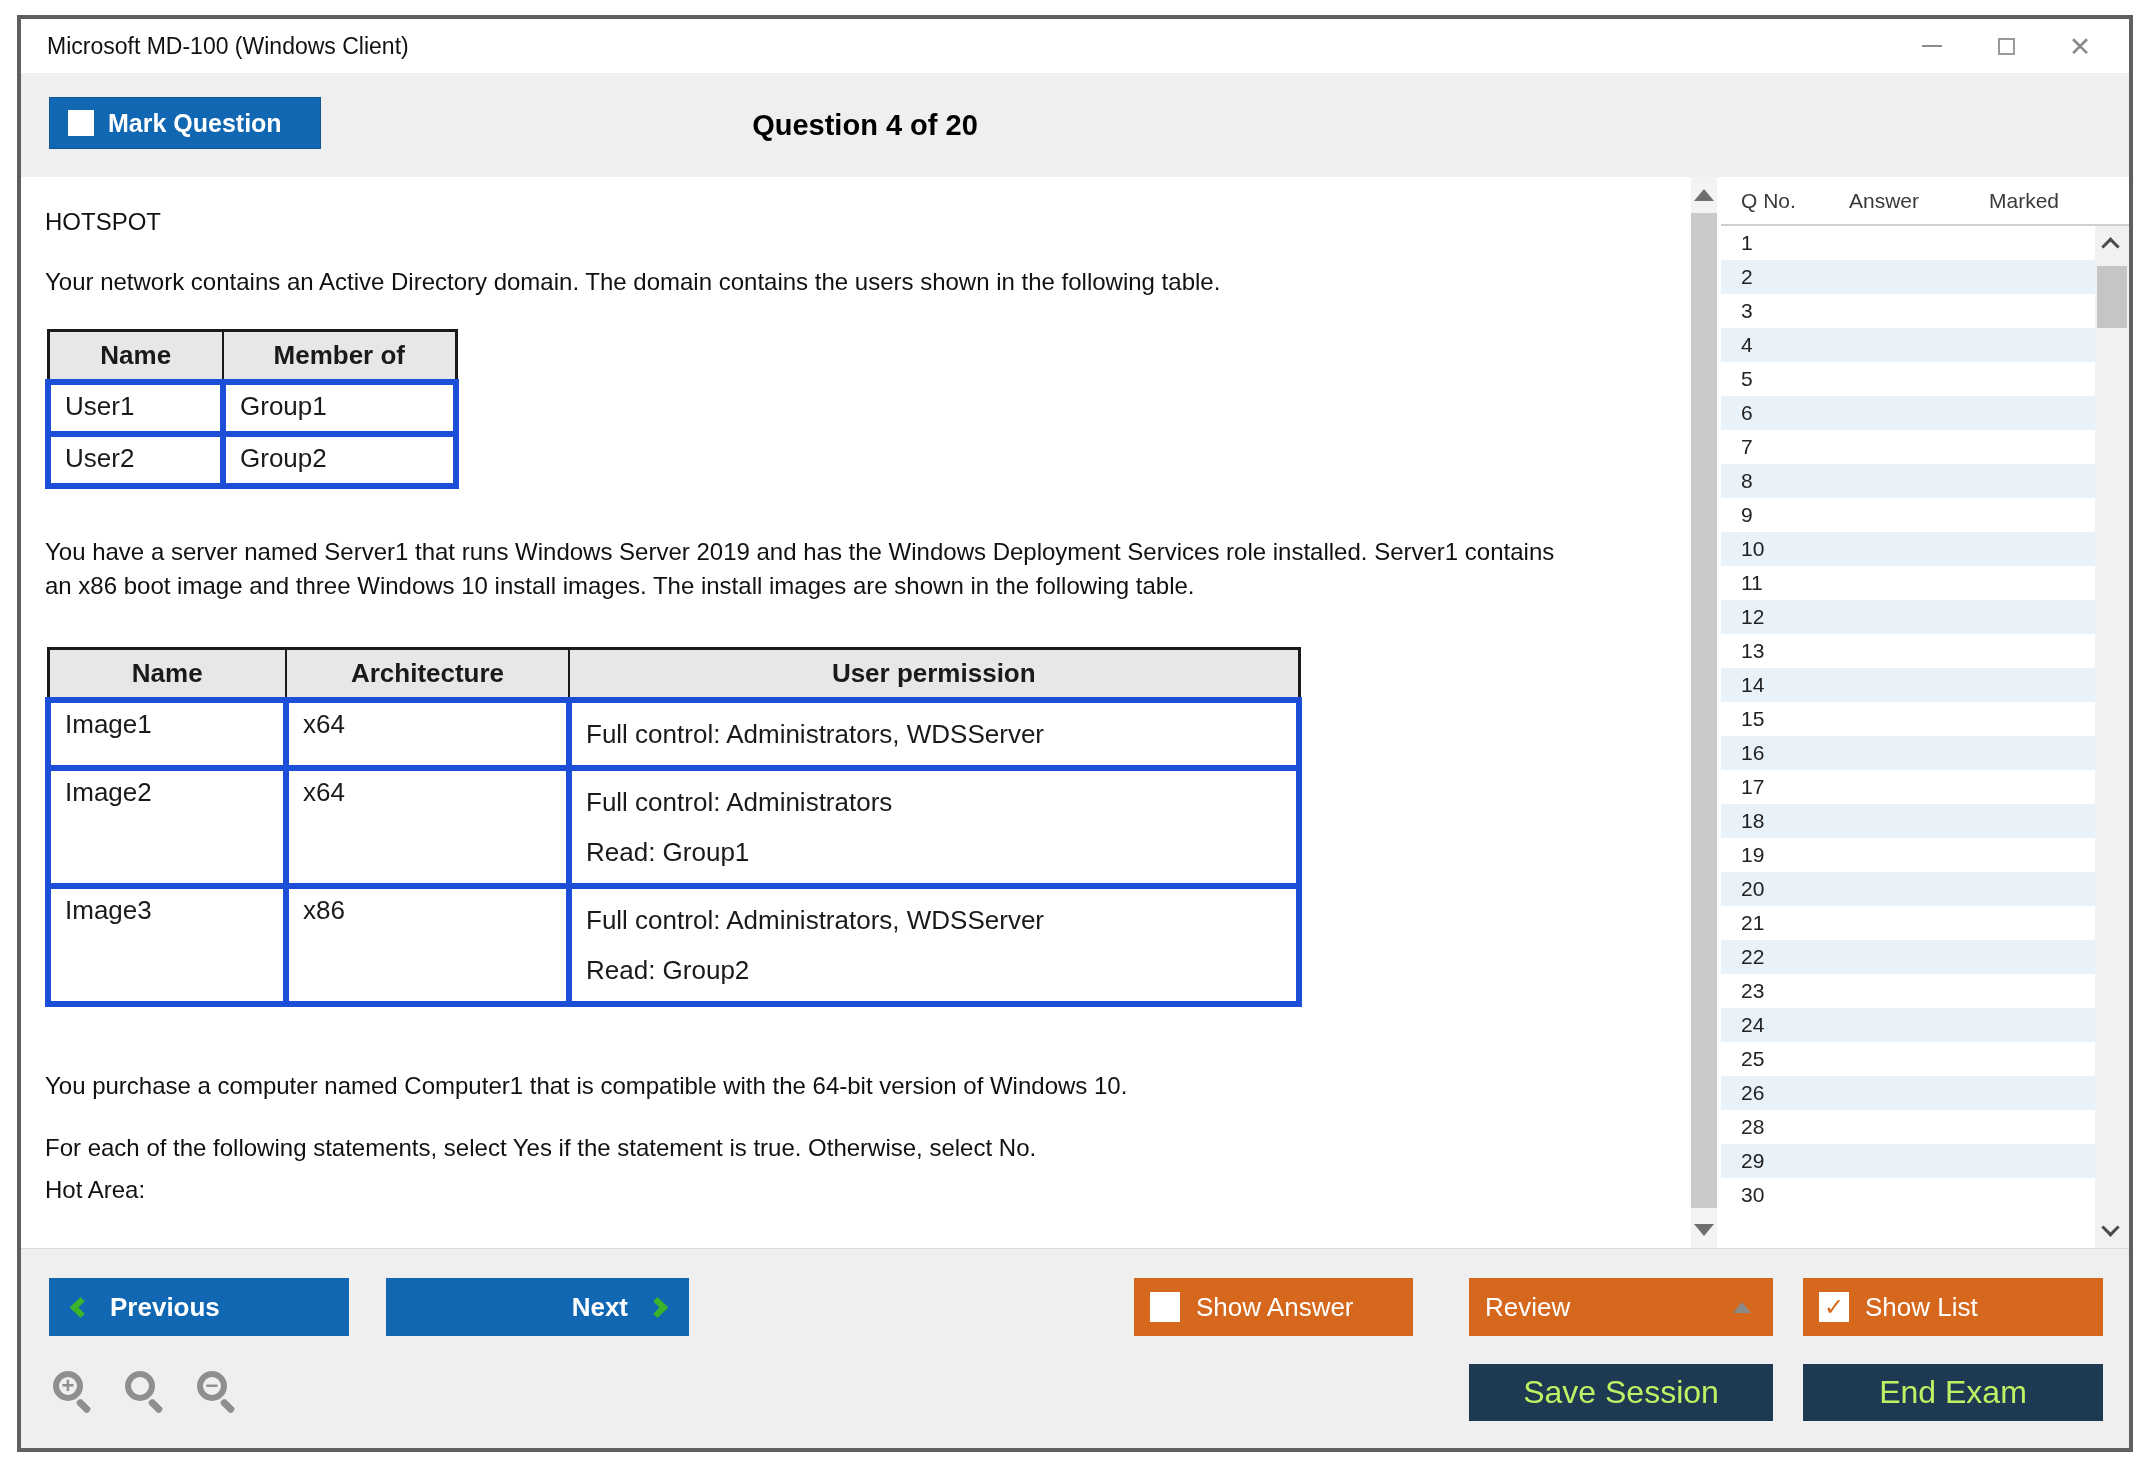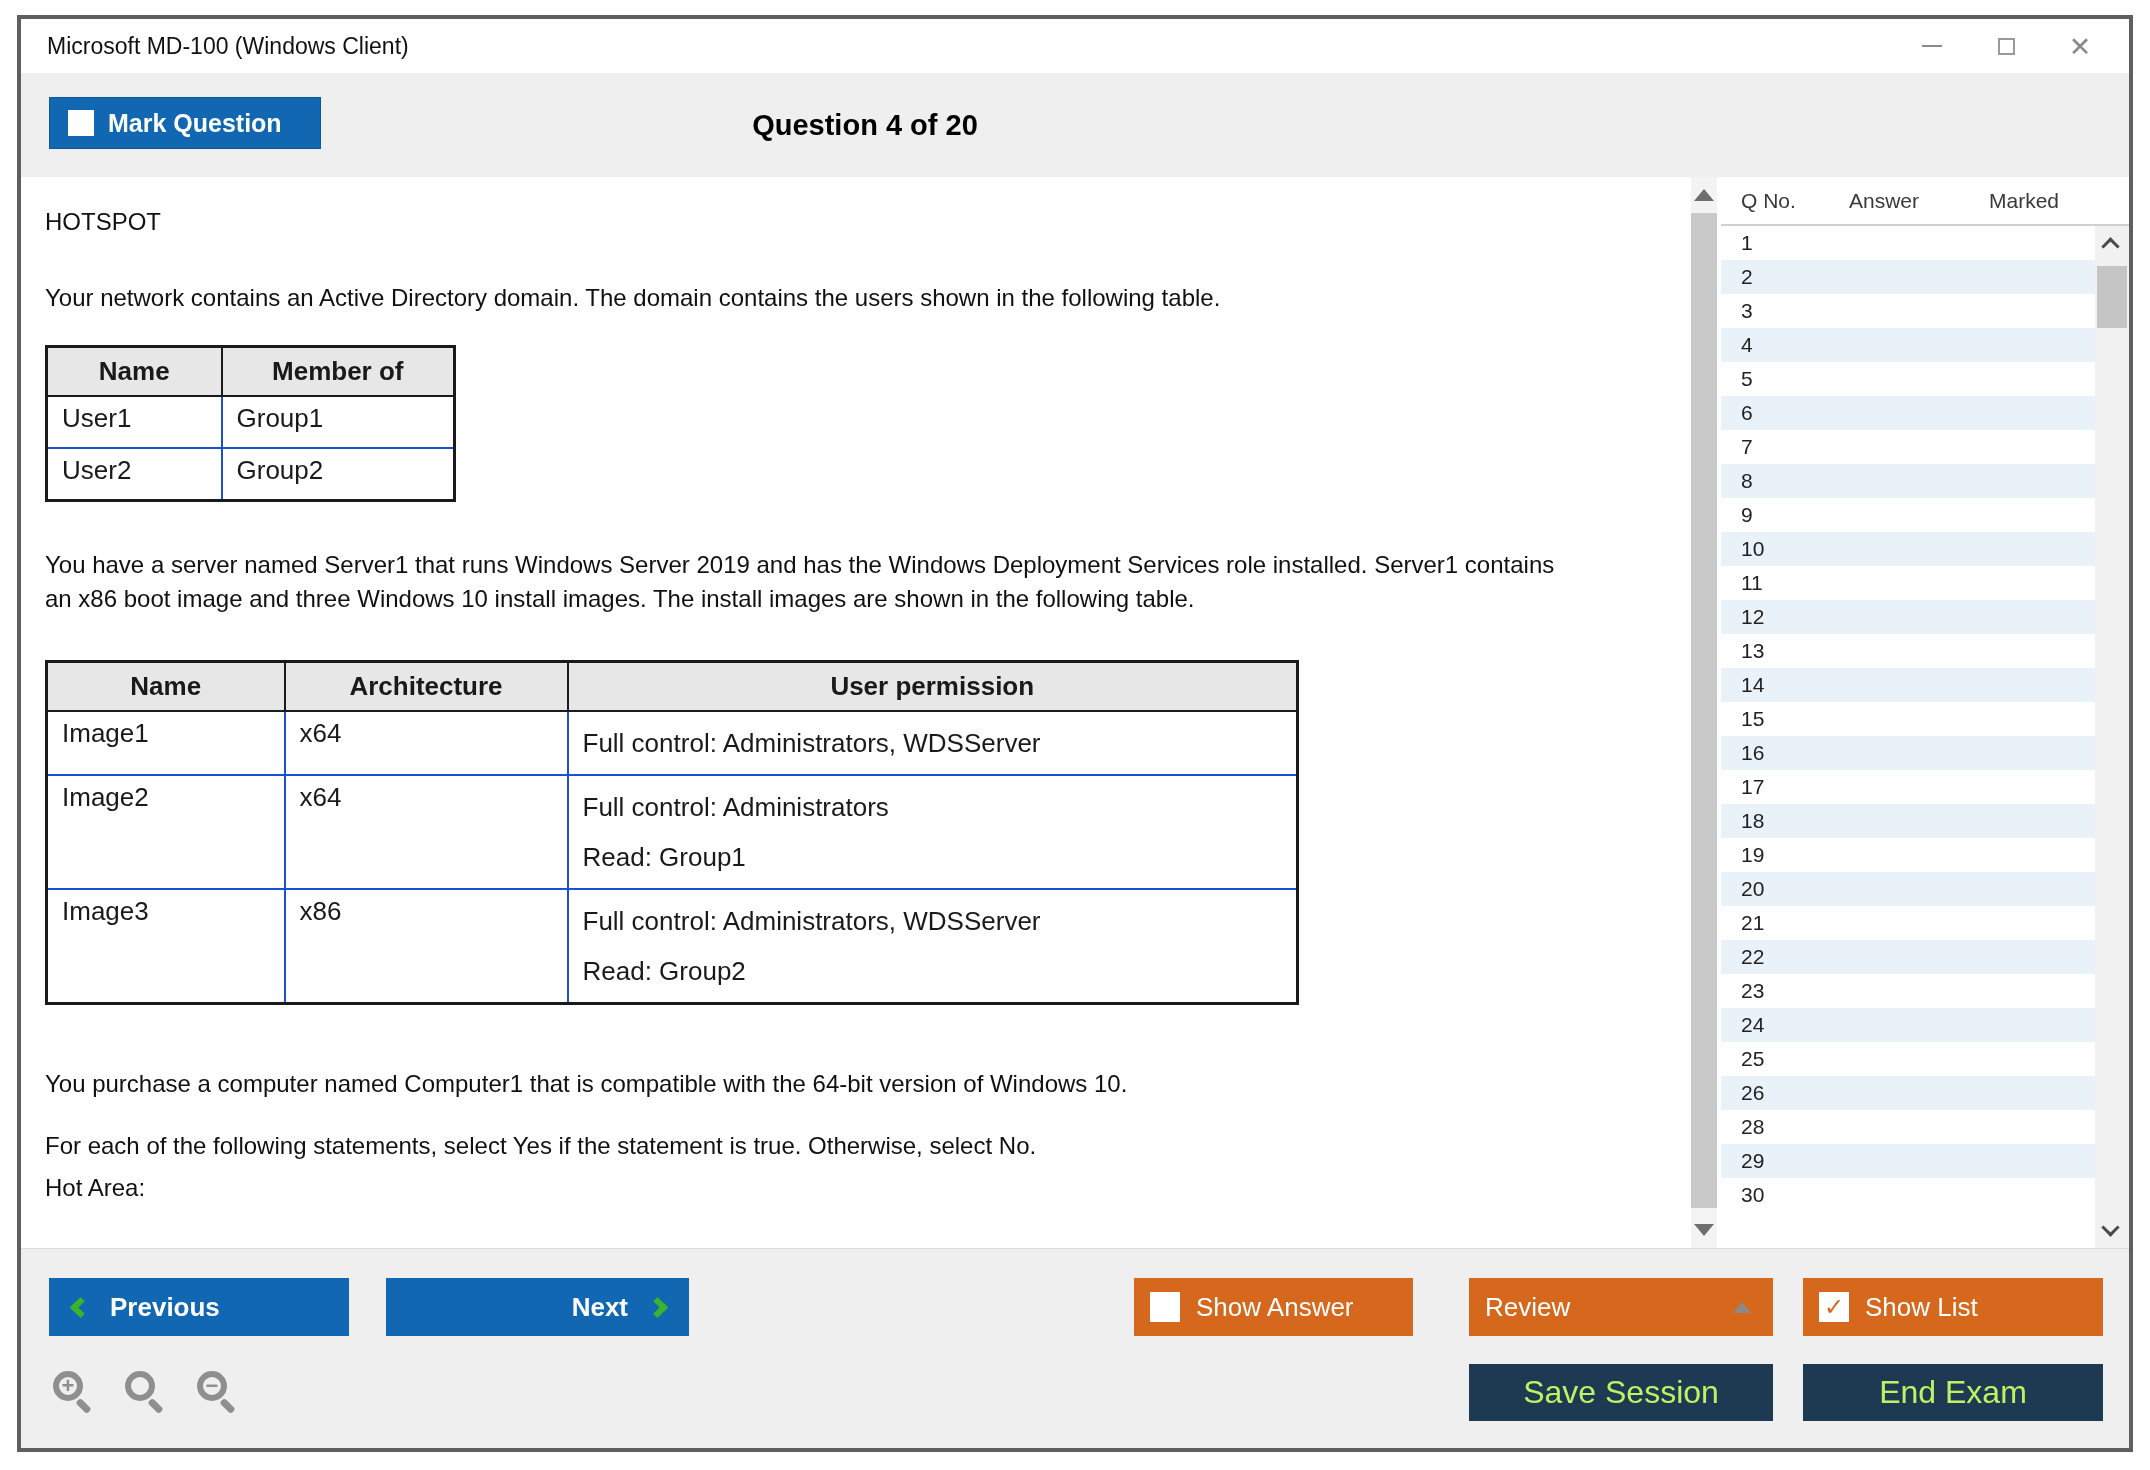--- a/index.html
+++ b/index.html
@@ -30,32 +30,32 @@
                font-size:29px; font-weight:bold; color:#000; }
 
   
   .content-row { position:absolute; left:0; top:158px; right:0; height:1071px; background:#ffffff; }
 
   .question-pane { position:absolute; left:0; top:0; width:1666px; height:1071px;
                    background:#ffffff; overflow:hidden; padding:30px 20px 0 24px; }
 
   .hotspot-label { font-size:24px; color:#111; line-height:30px; }
   .q-par { font-size:24px; color:#111; line-height:34px; max-width:1510px; }
-  .p1 { margin-top:44px; }
+  .p1 { margin-top:28px; }
   .p2 { margin-top:46px; }
   .p3 { margin-top:62px; }
   .p4 { margin-top:28px; }
   .p5 { margin-top:28px; }
   .hot-area { margin-top:10px; font-size:24px; color:#111; line-height:30px; }
 
   
   table.scan { border-collapse:collapse; border:3px solid #1a1a1a; color:#1a1a1a; }
   table.scan th { background:#e7e7e7; font-weight:bold; border:2px solid #1a1a1a;
                   font-size:26px; text-align:center; padding:8px 14px; }
-  table.scan td { border:2px solid #1d4ed8; font-size:26px; padding:6px 14px; vertical-align:top; }
+  table.scan td { border:6px solid #1d4ed8; font-size:26px; padding:6px 14px; vertical-align:top; }
   .users-table { margin-top:30px; }
   .users-table th { height:48px; }
   .users-table td { height:52px; }
   .users-table .col-name  { width:175px; }
   .users-table .col-member{ width:233px; }
   .images-table { margin-top:44px; }
   .images-table th { height:48px; }
   .images-table .col-iname { width:238px; }
   .images-table .col-arch  { width:283px; }
   .images-table .col-perm  { width:730px; }

